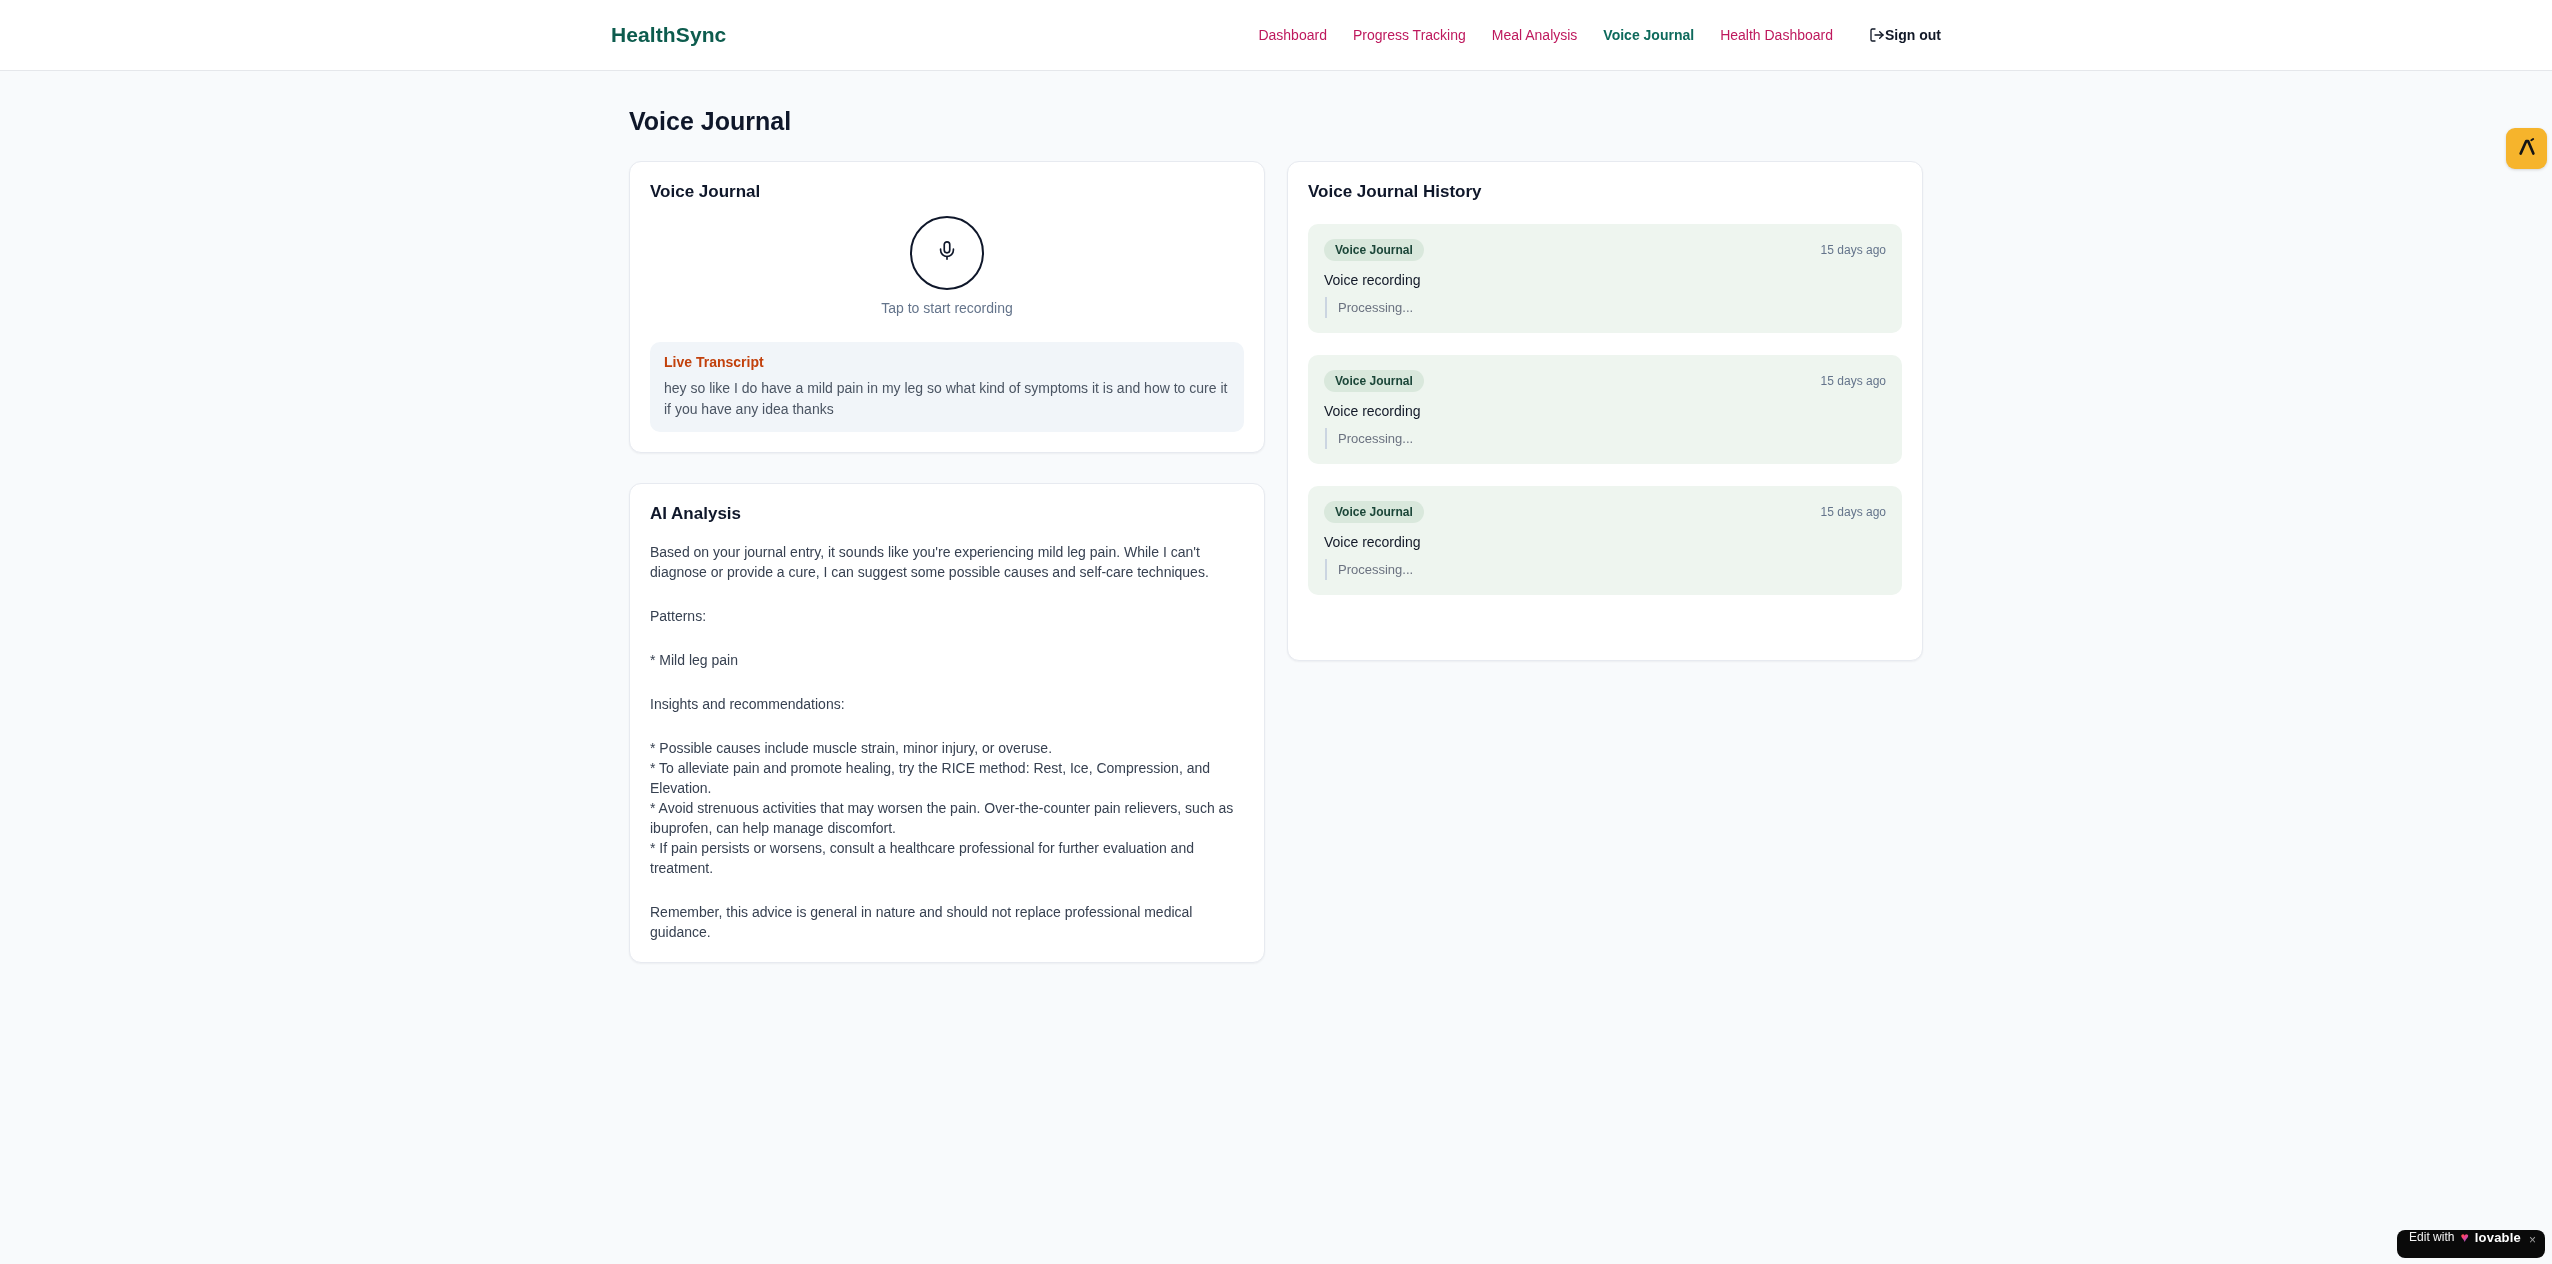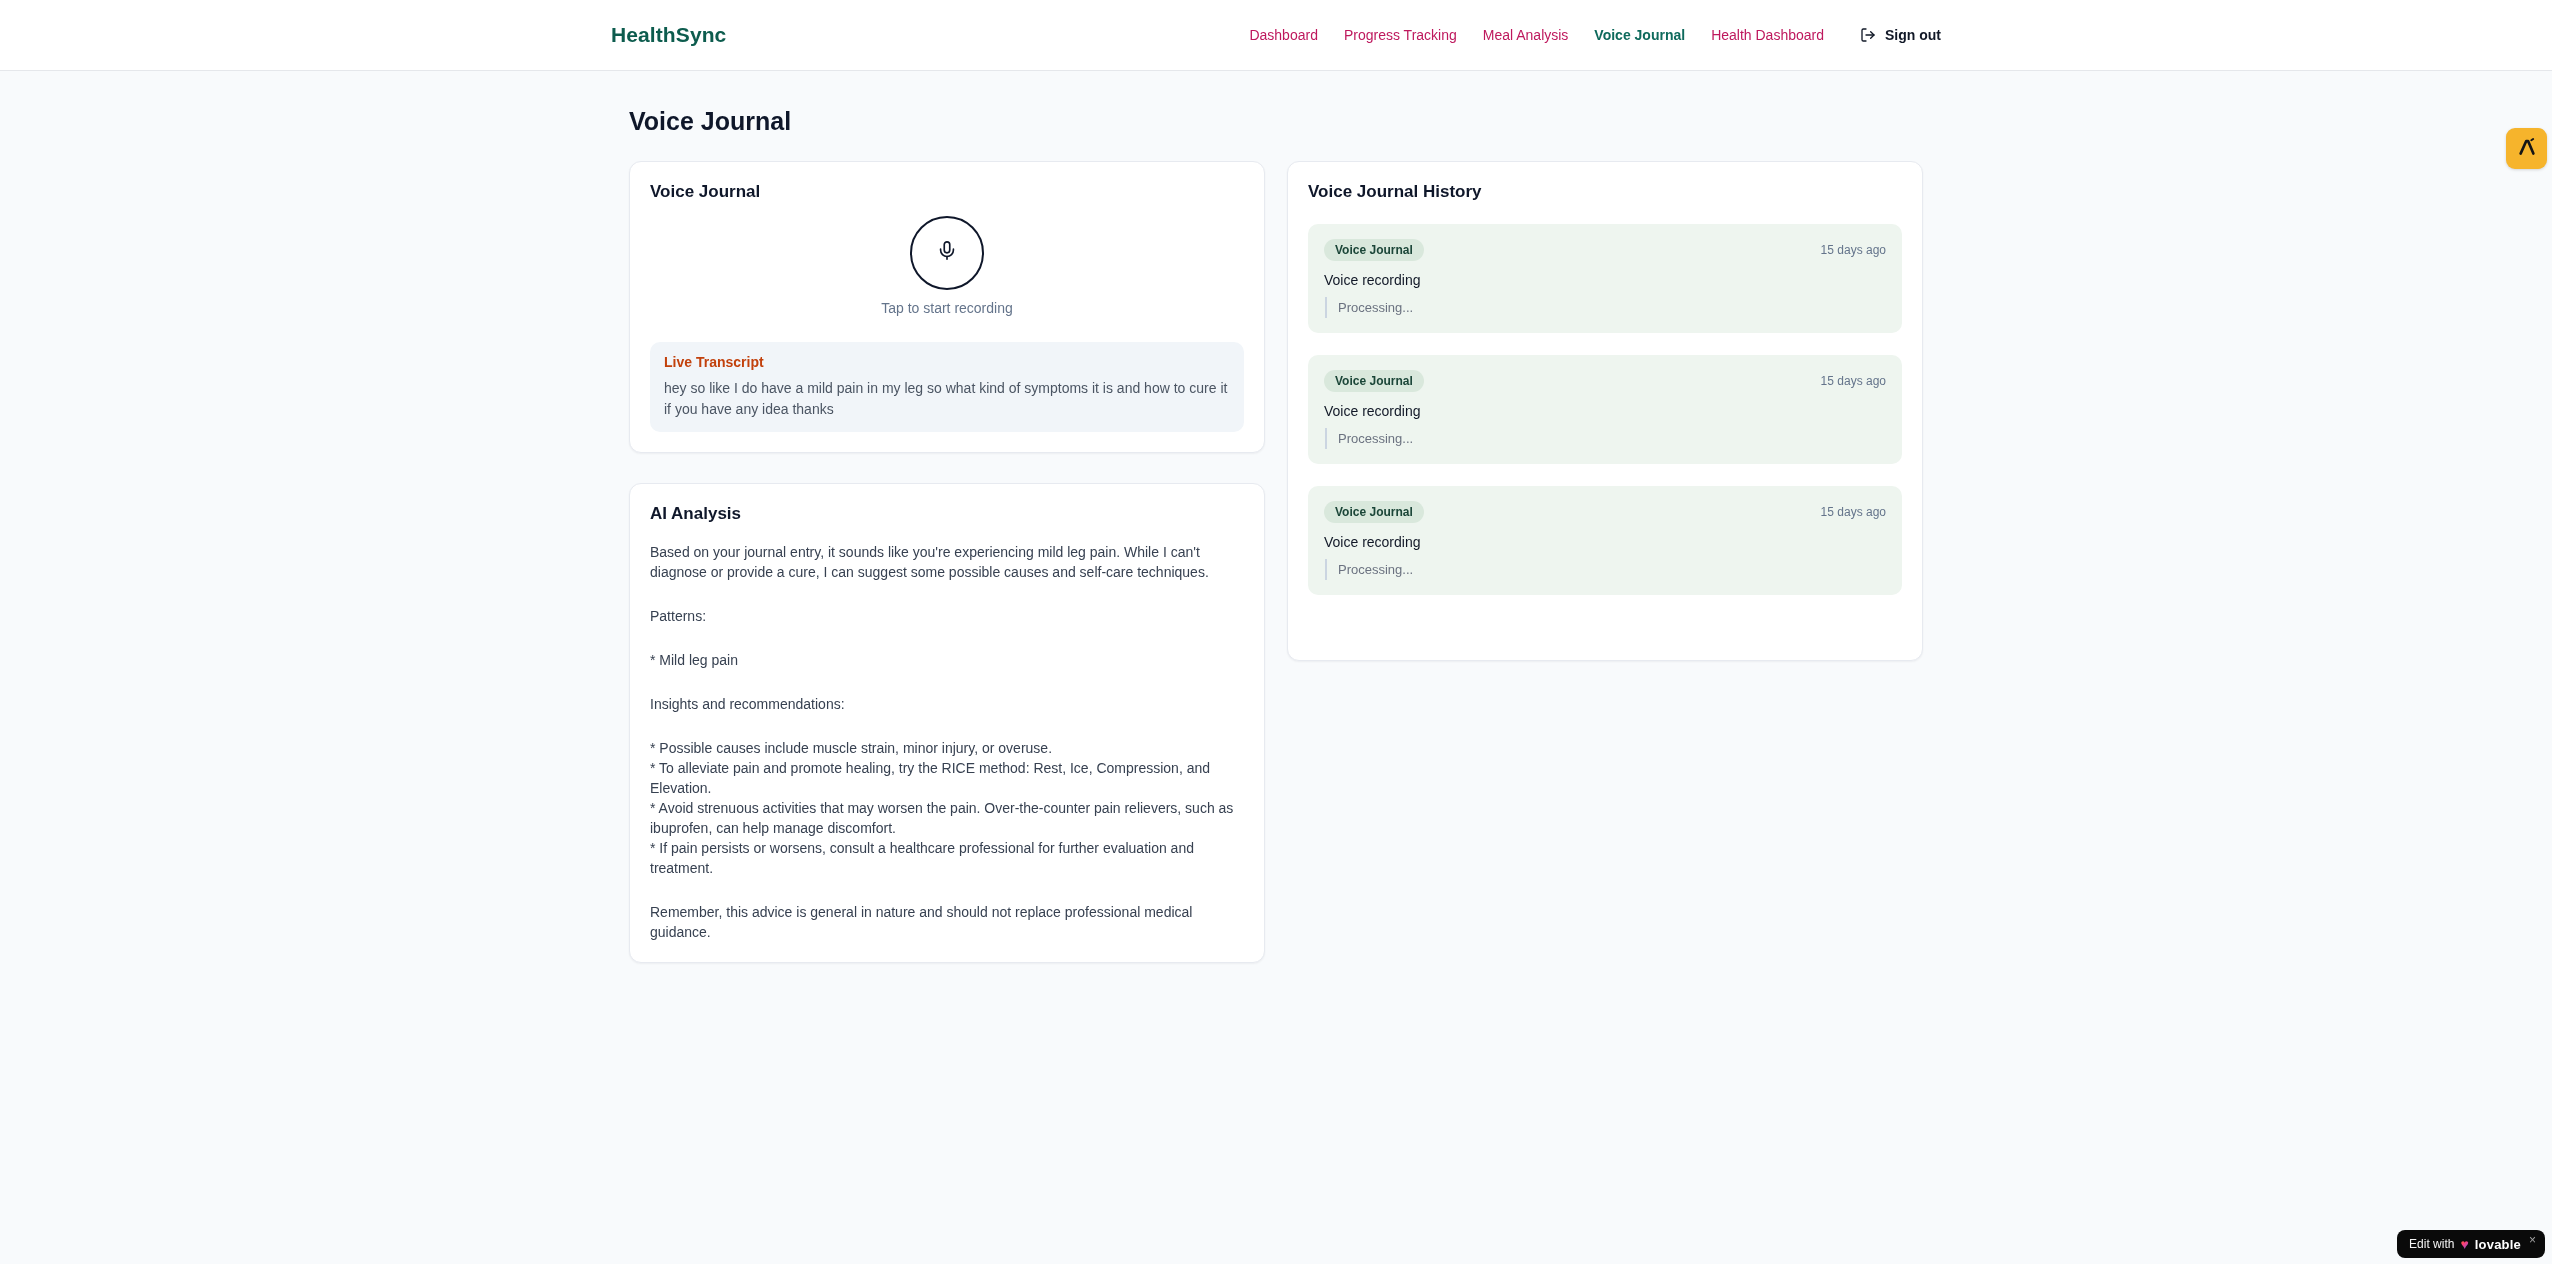--- a/index.html
+++ b/index.html
@@ -34,21 +34,21 @@
   }
   .nav { display: flex; align-items: center; gap: 26px; }
   .nav-link {
     font-size: 14px;
     color: #be185d;
     cursor: pointer;
     text-decoration: none;
   }
   .nav-link.active { color: #0e6a5c; font-weight: 600; }
   .signout {
-    display: flex; align-items: center; gap: 9px;
+    display: flex; align-items: center; 
     margin-left: 10px;
     font-size: 14px; font-weight: 700; color: #111827;
     cursor: pointer;
   }
   .signout svg { display: block; }
 
   
   .container { width: 1294px; margin: 0 auto; }
   .page-title {
     font-size: 25px;
@@ -139,21 +139,21 @@
     display: flex; align-items: center; justify-content: center;
     cursor: pointer;
     box-shadow: 0 1px 3px rgba(0,0,0,0.15);
   }
   .edit-badge {
     position: absolute;
     right: 7px; bottom: 6px;
     height: 28px;
     background: #0a0a0a;
     border-radius: 8px;
-    display: flex; align-items: center;
+    display: flex; align-items: flex-start;
     gap: 6px;
     padding: 0 9px 0 12px;
     cursor: pointer;
   }
   .edit-prefix { color: #f5f5f5; font-size: 12px; }
   .heart {
     font-size: 14px; line-height: 1;
     background: linear-gradient(135deg, #ff8a00 0%, #ff3d77 45%, #4f6bff 100%);
     -webkit-background-clip: text;
     background-clip: text;

